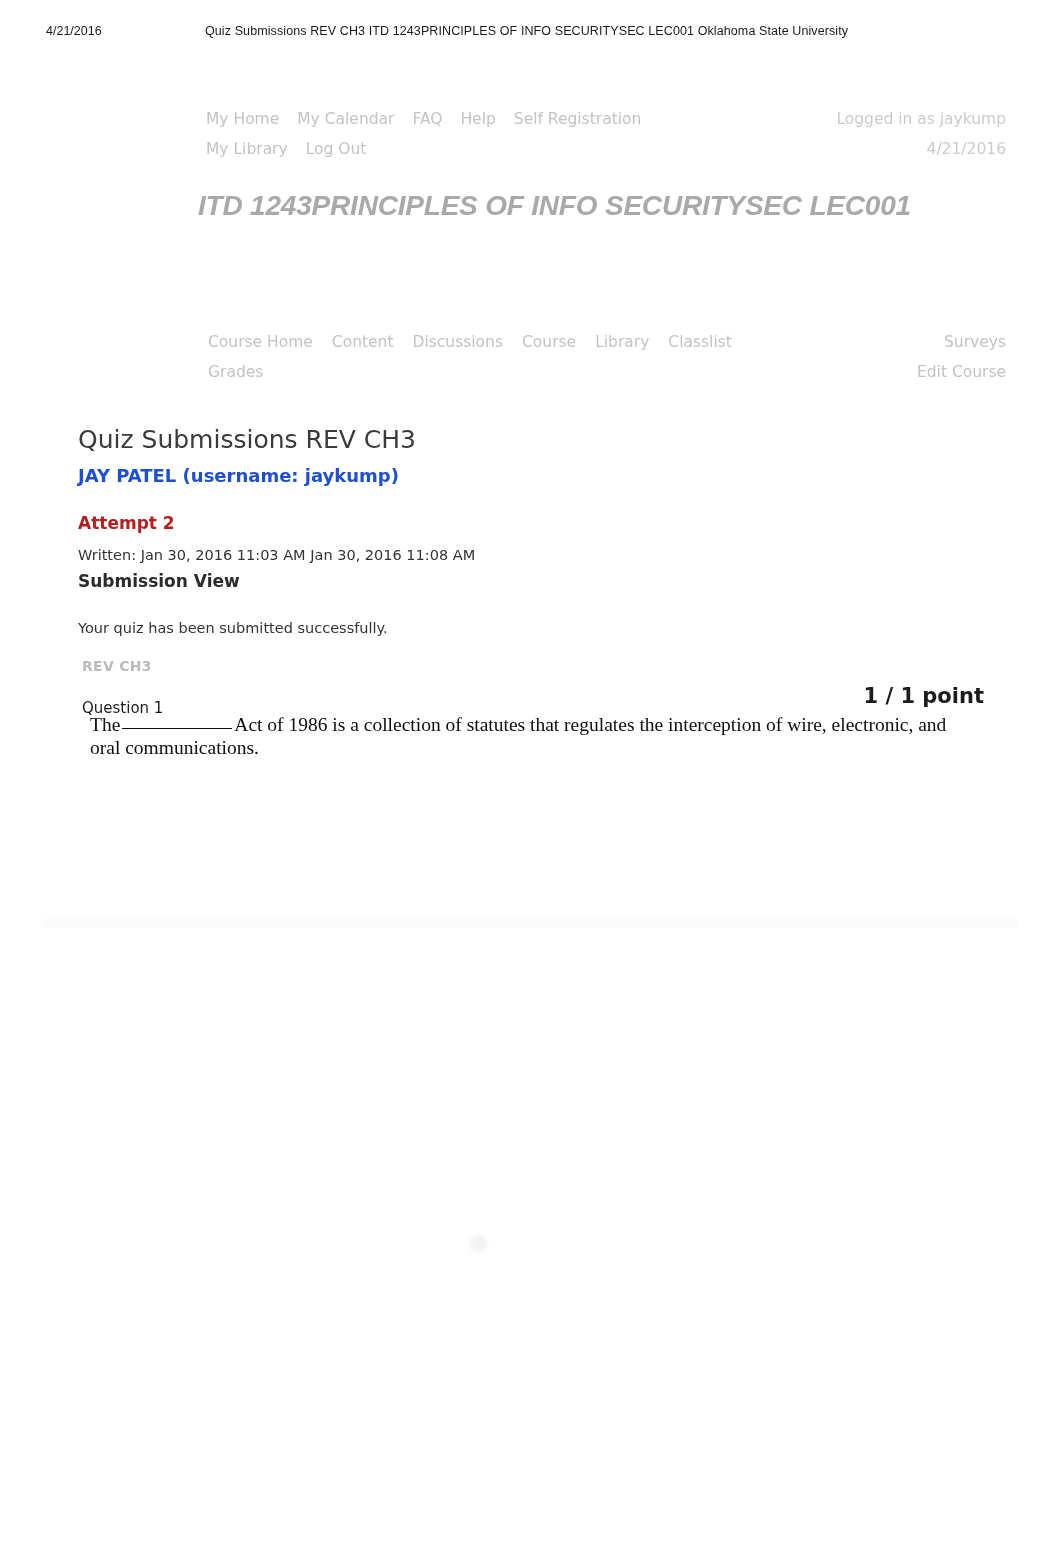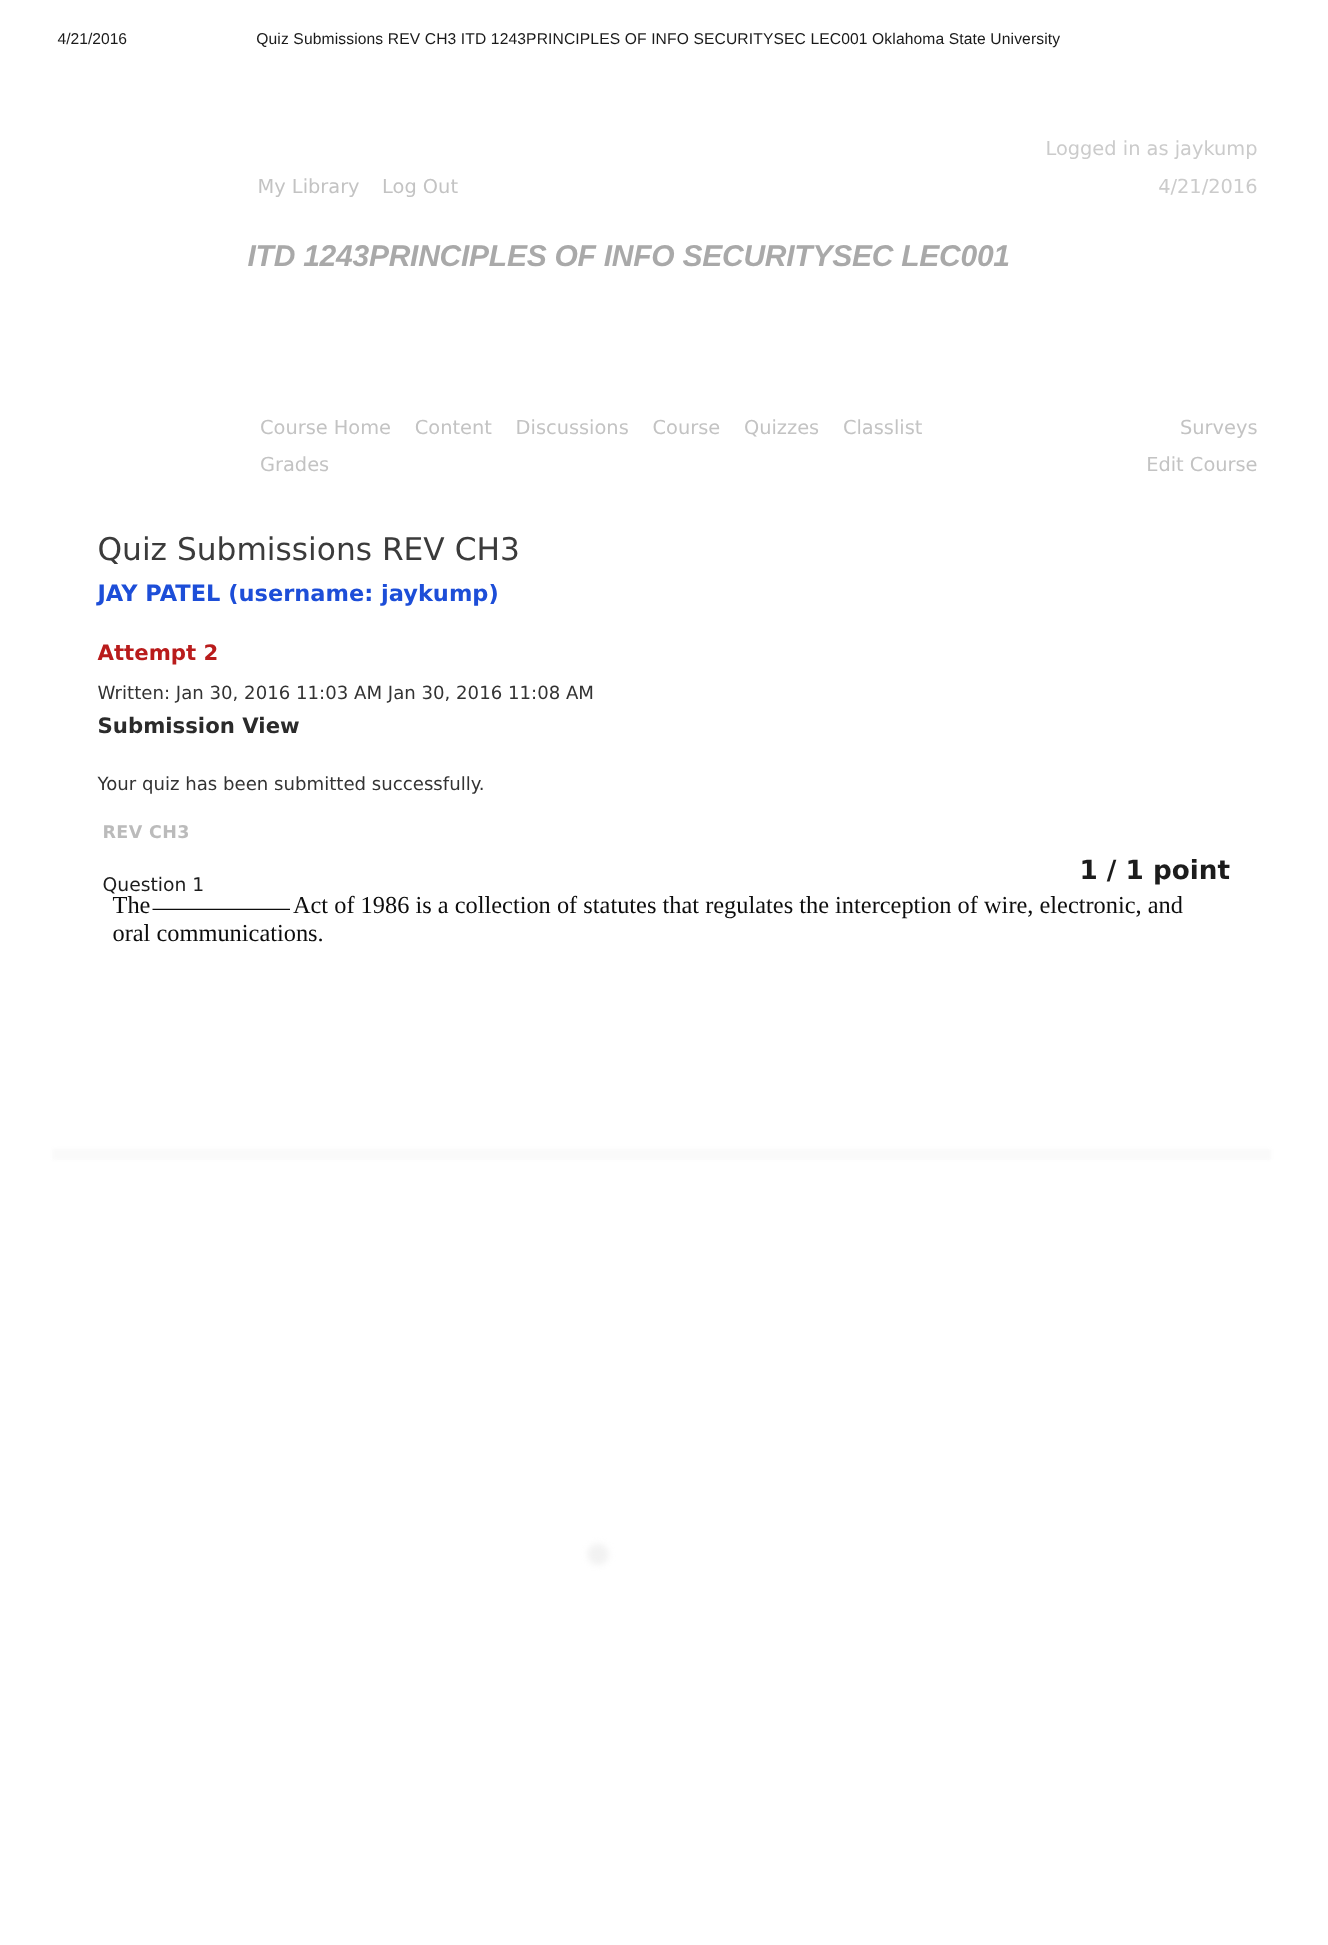--- a/index.html
+++ b/index.html
@@ -71,21 +71,21 @@
 
   
   .course-title {
     position: absolute;
     left: 198px;
     top: 193px;
     width: 800px;
     font-family: "Liberation Sans", sans-serif;
     font-style: italic;
     font-weight: bold;
-    font-size: 24px;
+    font-size: 28px;
     line-height: 26px;
     color: #a9a9a9;
     letter-spacing: -0.2px;
   }
 
   
   .course-nav {
     position: absolute;
     left: 208px;
     top: 327px;
@@ -241,35 +241,38 @@
 </head>
 <body>
 
 <div class="print-header">
   <span class="ph-date">4/21/2016</span>
   <span class="ph-title">Quiz Submissions  REV CH3  ITD 1243PRINCIPLES OF INFO SECURITYSEC LEC001  Oklahoma State University</span>
 </div>
 
 <div class="util-nav">
   <div class="util-row">
+    <span class="util-left">
+      <a href="#">My Home</a><span class="gap"></span><a href="#">My Calendar</a><span class="gap"></span><a href="#">FAQ</a><span class="gap"></span><a href="#">Help</a><span class="gap"></span><a href="#">Self Registration</a>
+    </span>
     <span class="util-right">Logged in as jaykump</span>
   </div>
   <div class="util-row">
     <span class="util-left">
       <a href="#">My Library</a><span class="gap"></span><a href="#">Log Out</a>
     </span>
     <span class="util-right">4/21/2016</span>
   </div>
 </div>
 
 <div class="course-title">ITD 1243PRINCIPLES OF INFO SECURITYSEC LEC001</div>
 
 <div class="course-nav">
   <div class="cn-row">
-    <a href="#">Course Home</a><span class="gap"></span><a href="#">Content</a><span class="gap"></span><a href="#">Discussions</a><span class="gap"></span><a href="#">Course</a><span class="gap"></span><a href="#">Quizzes</a><span class="gap"></span><a href="#">Classlist</a>
+    <a href="#">Course Home</a><span class="gap"></span><a href="#">Content</a><span class="gap"></span><a href="#">Discussions</a><span class="gap"></span><a href="#">Course</a><span class="gap"></span><a href="#">Library</a><span class="gap"></span><a href="#">Classlist</a>
     <span class="cn-right">Surveys</span>
   </div>
   <div class="cn-row">
     <a href="#">Grades</a>
     <span class="cn-right">Edit Course</span>
   </div>
 </div>
 
 <h1 class="page-heading">Quiz Submissions  REV CH3</h1>
 

